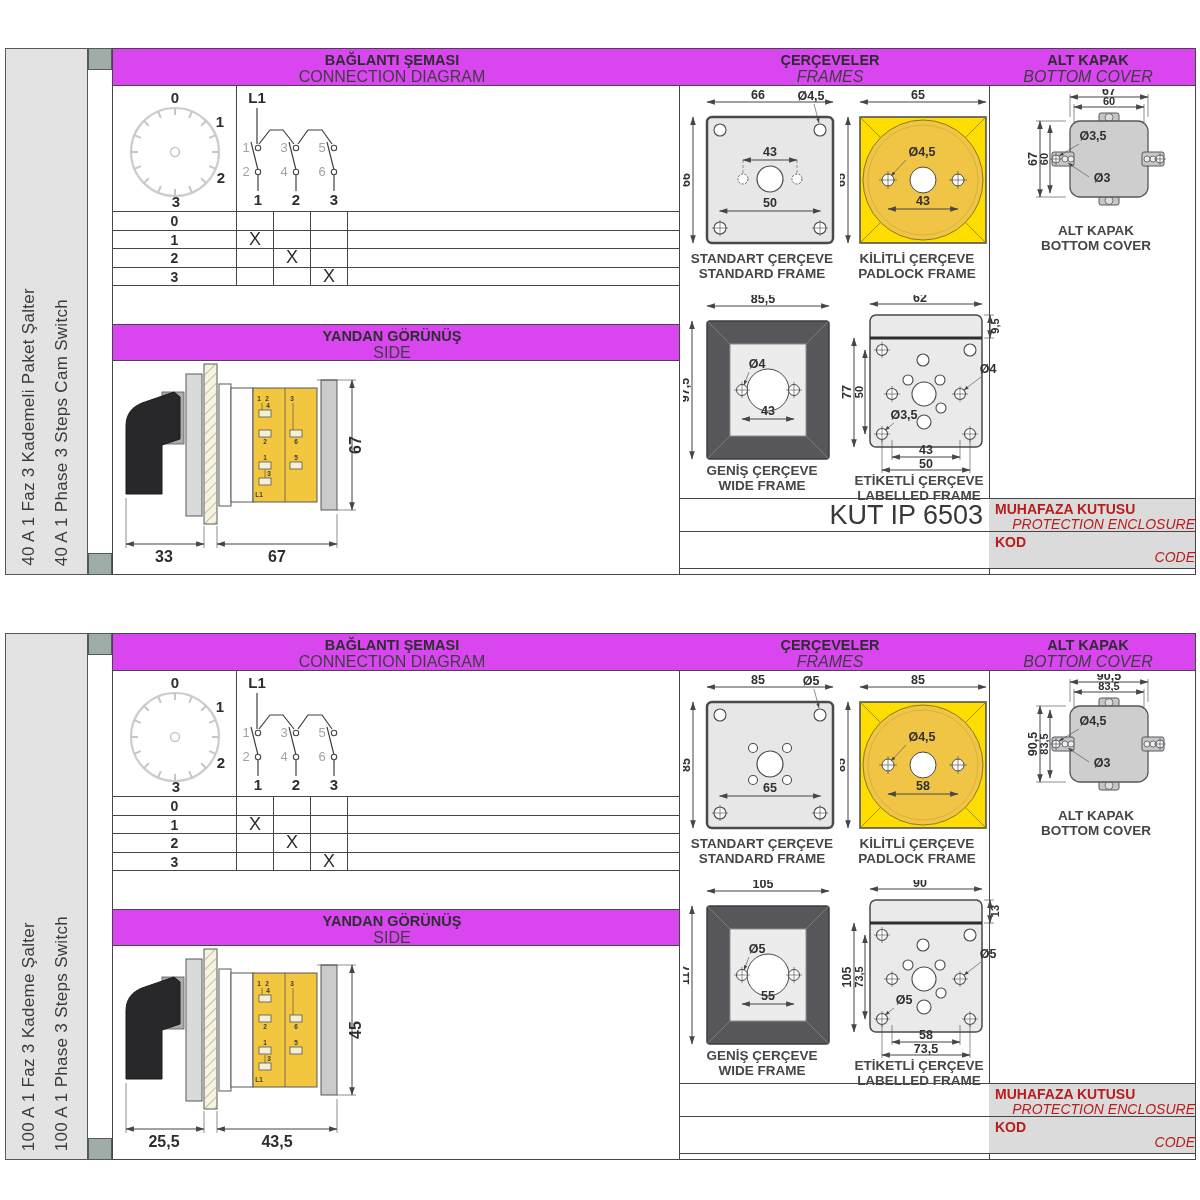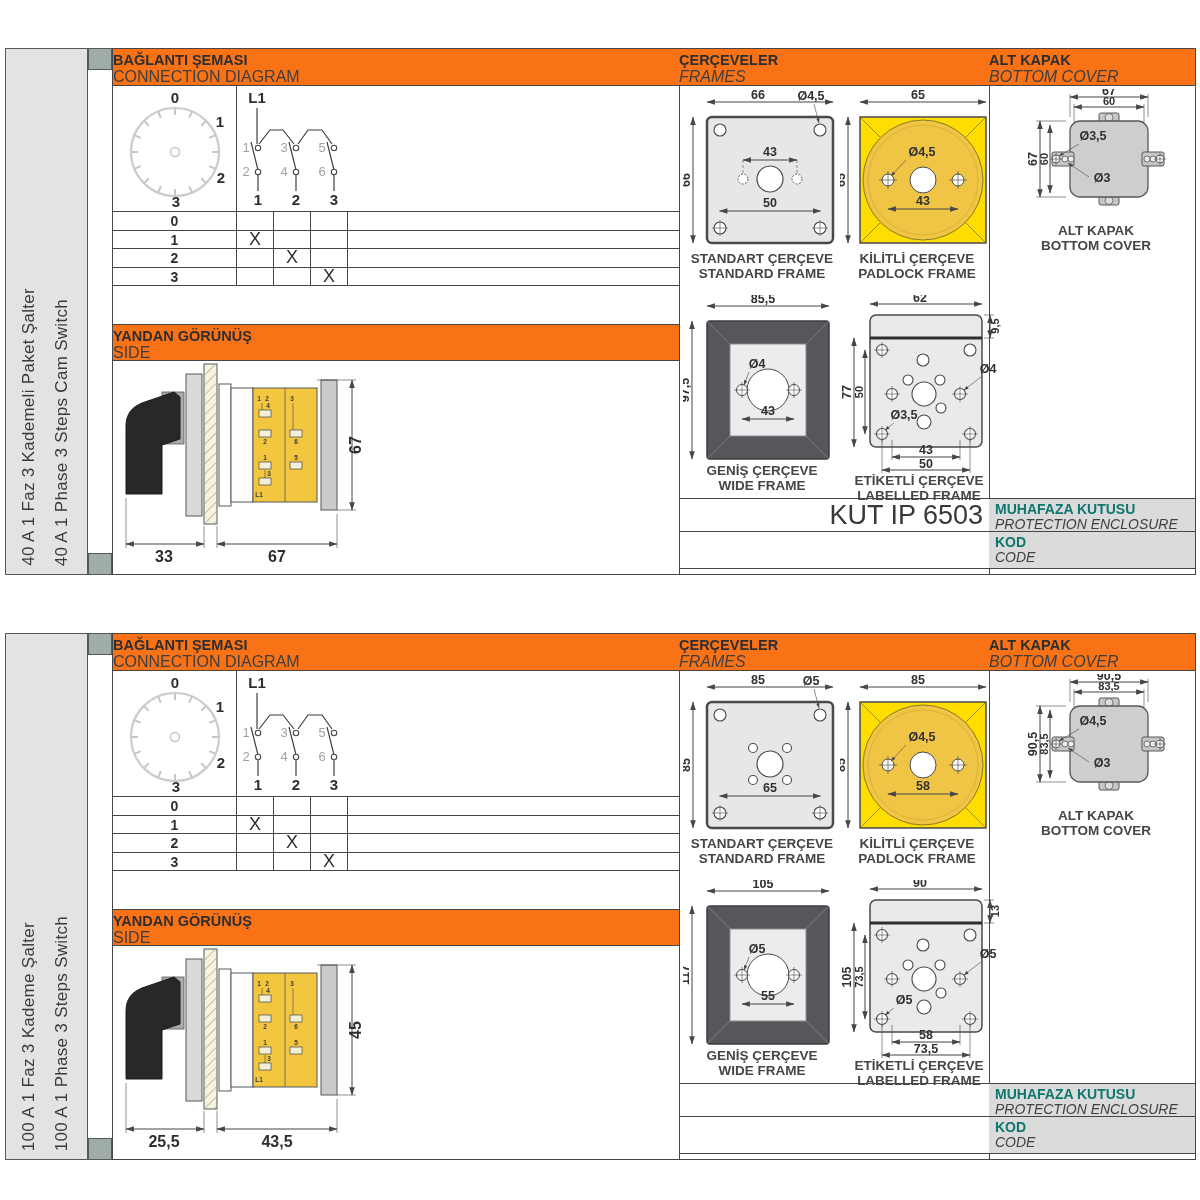--- a/index.html
+++ b/index.html
@@ -11,42 +11,42 @@
     font-size:17px;color:#3A3A3E;white-space:nowrap;letter-spacing:.3px;}
   .vtext.t1{left:13px}.vtext.t2{left:46px}
   .binder{position:absolute;left:88px;top:0;width:24px;height:527px;background:#fff;}
   .clip{position:absolute;left:0;width:24px;height:22px;background:#9FACA8;
     border:1px solid #55585C;box-sizing:border-box;}
   .clip.top{top:0}.clip.bot{bottom:0}
   .main{position:absolute;left:112px;top:0;width:1084px;height:527px;border:1px solid #45454A;
     box-sizing:border-box;background:#fff;}
   .vl{position:absolute;top:0;height:525px;width:0;border-left:1px solid #45454A;}
   .vl1{left:566px}.vl2{left:876px}
-  .hcell{position:absolute;top:0;height:37px;background:#f97316;border-bottom:1px solid #45454A;
-    box-sizing:border-box;text-align:left;padding:3px 8px 0 0;}
+  .hcell{position:absolute;top:0;height:37px;background:#d946ef;border-bottom:1px solid #45454A;
+    box-sizing:border-box;text-align:center;padding:3px 8px 0 0;}
   .h-conn{left:0;width:566px}.h-frames{left:566px;width:310px}.h-cover{left:876px;width:206px}
   .h-side{left:0;top:275px;width:566px;height:37px;border-top:1px solid #45454A;}
   .h-tr{font-weight:bold;font-size:14.5px;color:#2E2E32;line-height:17px;}
   .h-en{font-size:16px;color:#3E3E42;line-height:15px;}
   .it{font-style:italic}
   .dial-cell{position:absolute;left:0;top:37px;width:124px;height:125px;
     border-right:1px solid #45454A;box-sizing:border-box;}
   .switch-table{position:absolute;left:0;top:162px;width:566px;border-top:1px solid #45454A;
     display:grid;grid-template-columns:124px 37px 37px 37px auto;grid-auto-rows:18.5px;}
   .tl{font-weight:bold;font-size:14px;text-align:center;line-height:18px;color:#2E2E32;
     border-right:1px solid #45454A;border-bottom:1px solid #45454A;}
   .tm{font-size:18px;font-weight:400;text-align:center;line-height:17px;color:#2E2E32;
     border-right:1px solid #45454A;border-bottom:1px solid #45454A;}
   .te{border-bottom:1px solid #45454A;}
   .cap{position:absolute;text-align:center;color:#46464A;font-weight:bold;font-size:13.5px;line-height:15px;}
   .hl{position:absolute;left:566px;width:516px;height:0;border-top:1px solid #45454A;}
   .code-big{position:absolute;left:566px;width:304px;text-align:right;color:#38383C;font-size:27px;}
   .note{position:absolute;left:876px;width:206px;background:#DBDBDB;box-sizing:border-box;padding:2px 0 0 6px;}
-  .n1{font-weight:bold;font-size:14px;color:#0f766e;line-height:16px;}
-  .n2{font-style:italic;font-size:14px;color:#404040;line-height:15px;}
+  .n1{font-weight:bold;font-size:14px;color:#b91c1c;line-height:16px;}
+  .n2{font-style:italic;font-size:14px;color:#b91c1c;line-height:15px;text-align:right;}
   .asvg{position:absolute;}
   svg text{font-family:"Liberation Sans",sans-serif;}
   .dt{font-size:12.5px;fill:#303034;text-anchor:middle;font-weight:bold;}
   .dts{font-size:11px;fill:#303034;text-anchor:middle;font-weight:bold;}
   .dl{stroke:#45454A;stroke-width:1;fill:none;}
   .xl{stroke:#45454A;stroke-width:.6;fill:none;}
   .xd{stroke:#55585C;stroke-width:.6;stroke-dasharray:3,2;fill:none;}
   .hole{fill:#fff;stroke:#4A4A4E;stroke-width:1.1;}
   .big{font-size:16px;font-weight:bold;fill:#2E2E32;text-anchor:middle;}
   .tiny{font-size:6.5px;font-weight:bold;fill:#3A3A3E;text-anchor:middle;}

